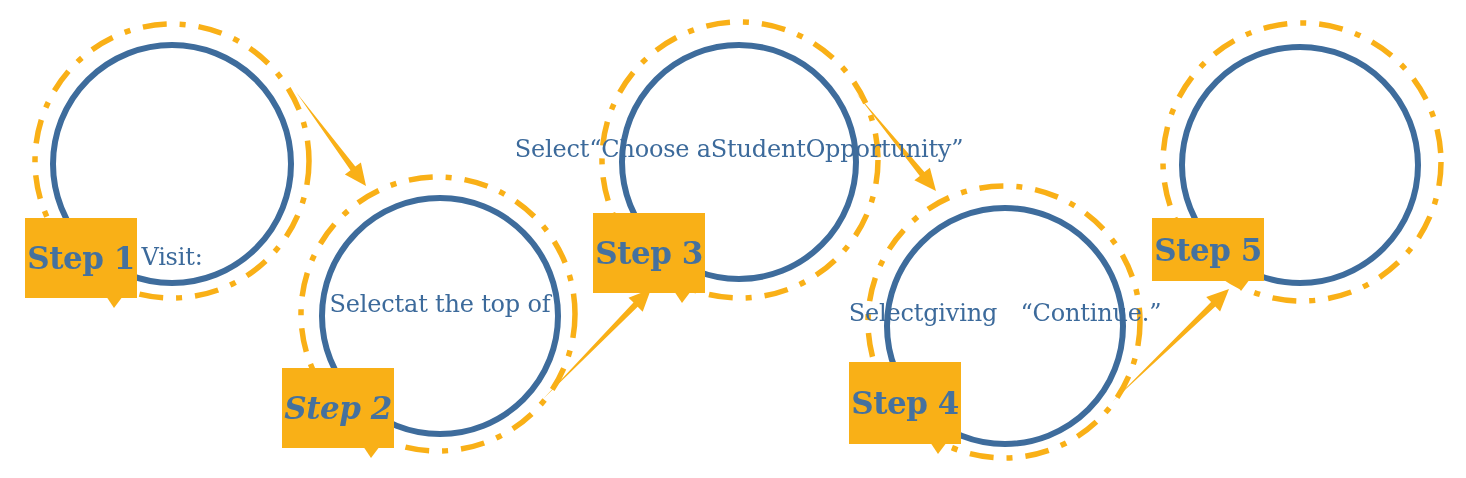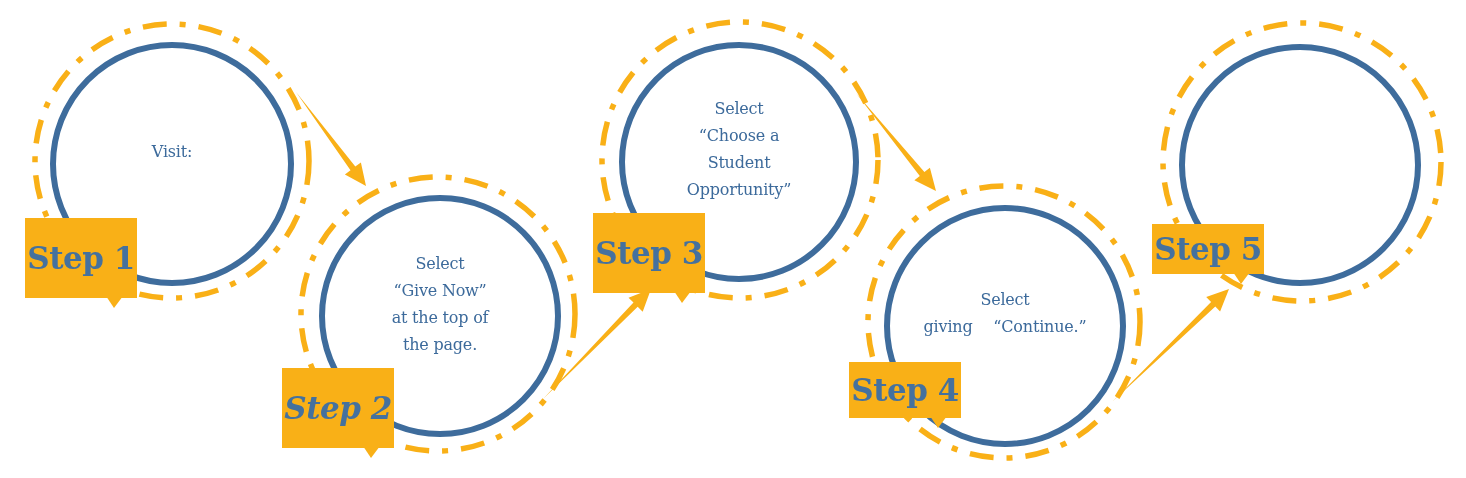--- a/index.html
+++ b/index.html
@@ -26,25 +26,25 @@
   }
   .ring-blue{
     fill:#ffffff;
     stroke:var(--blue);
     stroke-width:6;
   }
   .arrow{fill:var(--gold);stroke:none;}
   .bubble-text{
     position:absolute;
     width:250px;height:240px;
-    display:flex;flex-direction:column;
+    display:flex;flex-direction:row;
     align-items:center;justify-content:center;
     text-align:center;
     color:var(--text-blue);
-    font-size:16px;line-height:27px;
+    font-size:24px;line-height:27px;
     letter-spacing:-0.2px;
   }
   .ln{display:block;white-space:nowrap;}
   .b{font-weight:normal;}
   .step-badge{
     position:absolute;
     width:112px;height:80px;
     background:var(--gold);
     display:flex;align-items:center;justify-content:center;
   }
@@ -96,29 +96,27 @@
       <circle class="ring-dash" cx="1302" cy="162" r="139"></circle>
       <circle class="ring-blue" cx="1300" cy="165" r="118"></circle>
     </g>
 
     <polygon class="arrow" points="296,92 350.5,170.2 344.9,174.4 366,186 360.9,162.4 355.3,166.6"></polygon>
     <polygon class="arrow" points="543,399 637.7,306.8 642.7,311.7 651,289 628.5,297.7 633.5,302.6"></polygon>
     <polygon class="arrow" points="856,93 919.8,175.9 914.4,180.3 936,191 929.9,167.7 924.4,172.1"></polygon>
     <polygon class="arrow" points="1113,401 1215.3,306.5 1220.1,311.5 1229,289 1206.2,297.1 1211.1,302.1"></polygon>
   </svg>
 
-  <div class="bubble-text" style="left:47px;top:31px;">
+  <div class="bubble-text" style="left:47px;top:31px;align-items:flex-end;">
     <span class="ln">Visit:</span>
   </div>
 
   <div class="bubble-text" style="left:315px;top:184px;">
     <span class="ln">Select</span>
-    <span class="ln b">“Give Now”</span>
     <span class="ln">at the top of</span>
-    <span class="ln">the page.</span>
   </div>
 
   <div class="bubble-text" style="left:614px;top:29px;">
     <span class="ln">Select</span>
     <span class="ln b">“Choose a</span>
     <span class="ln b">Student</span>
     <span class="ln b">Opportunity”</span>
   </div>
 
   <div class="bubble-text" style="left:880px;top:193px;">
@@ -132,20 +130,20 @@
 
   <div class="step-badge" style="left:25px;top:218px;">
     <span class="lbl">Step 1</span>
   </div>
   <div class="step-badge" style="left:282px;top:368px;font-style:italic;">
     <span class="lbl">Step 2</span>
   </div>
   <div class="step-badge" style="left:593px;top:213px;">
     <span class="lbl">Step 3</span>
   </div>
-  <div class="step-badge" style="left:849px;top:362px;height:56px;">
+  <div class="step-badge" style="left:849px;top:362px;height:82px;">
     <span class="lbl">Step 4</span>
   </div>
-  <div class="step-badge" style="left:1152px;top:224px;height:50px;">
+  <div class="step-badge" style="left:1152px;top:218px;height:63px;">
     <span class="lbl">Step 5</span>
   </div>
 
 </div>
 
 </body></html>

